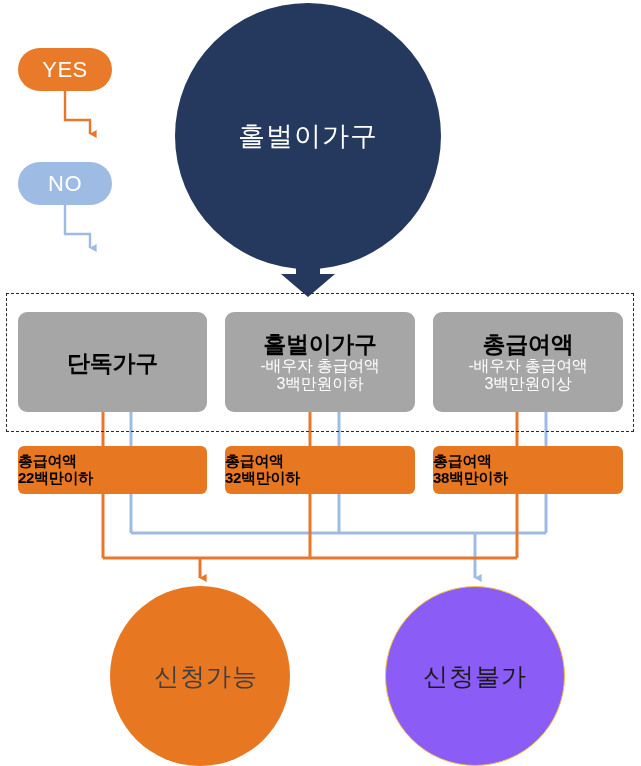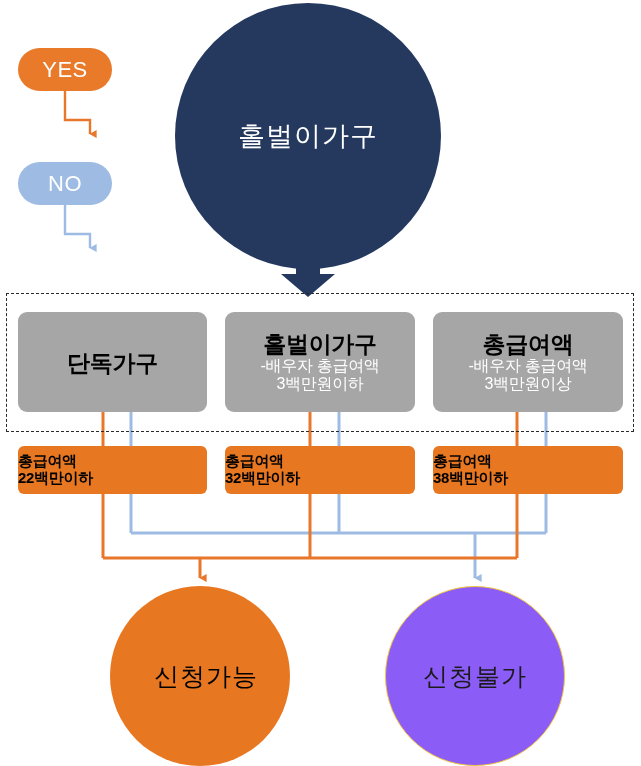--- a/index.html
+++ b/index.html
@@ -111,21 +111,21 @@
   .result{
     position:absolute;
     top:586px;width:180px;height:180px;
     border-radius:50%;
     display:flex;align-items:center;justify-content:center;
     z-index:4;
     box-sizing:border-box;
   }
   .result .label{font-size:25px;letter-spacing:1px;}
   .res-ok{left:110px;background:#E87722;}
-  .res-ok .label{color:#000000;margin-left:12px;}
+  .res-ok .label{color:#404040;margin-left:12px;}
   .res-no{left:385px;background:#8b5cf6;border:1.4px solid #F2C43F;}
   .res-no .label{color:#1b1b1b;}
 </style>
 </head>
 <body>
 
 <div id="stage">
 
   <svg id="wires" class="under" viewBox="0 0 641 766" width="641" height="766">
     <defs>

